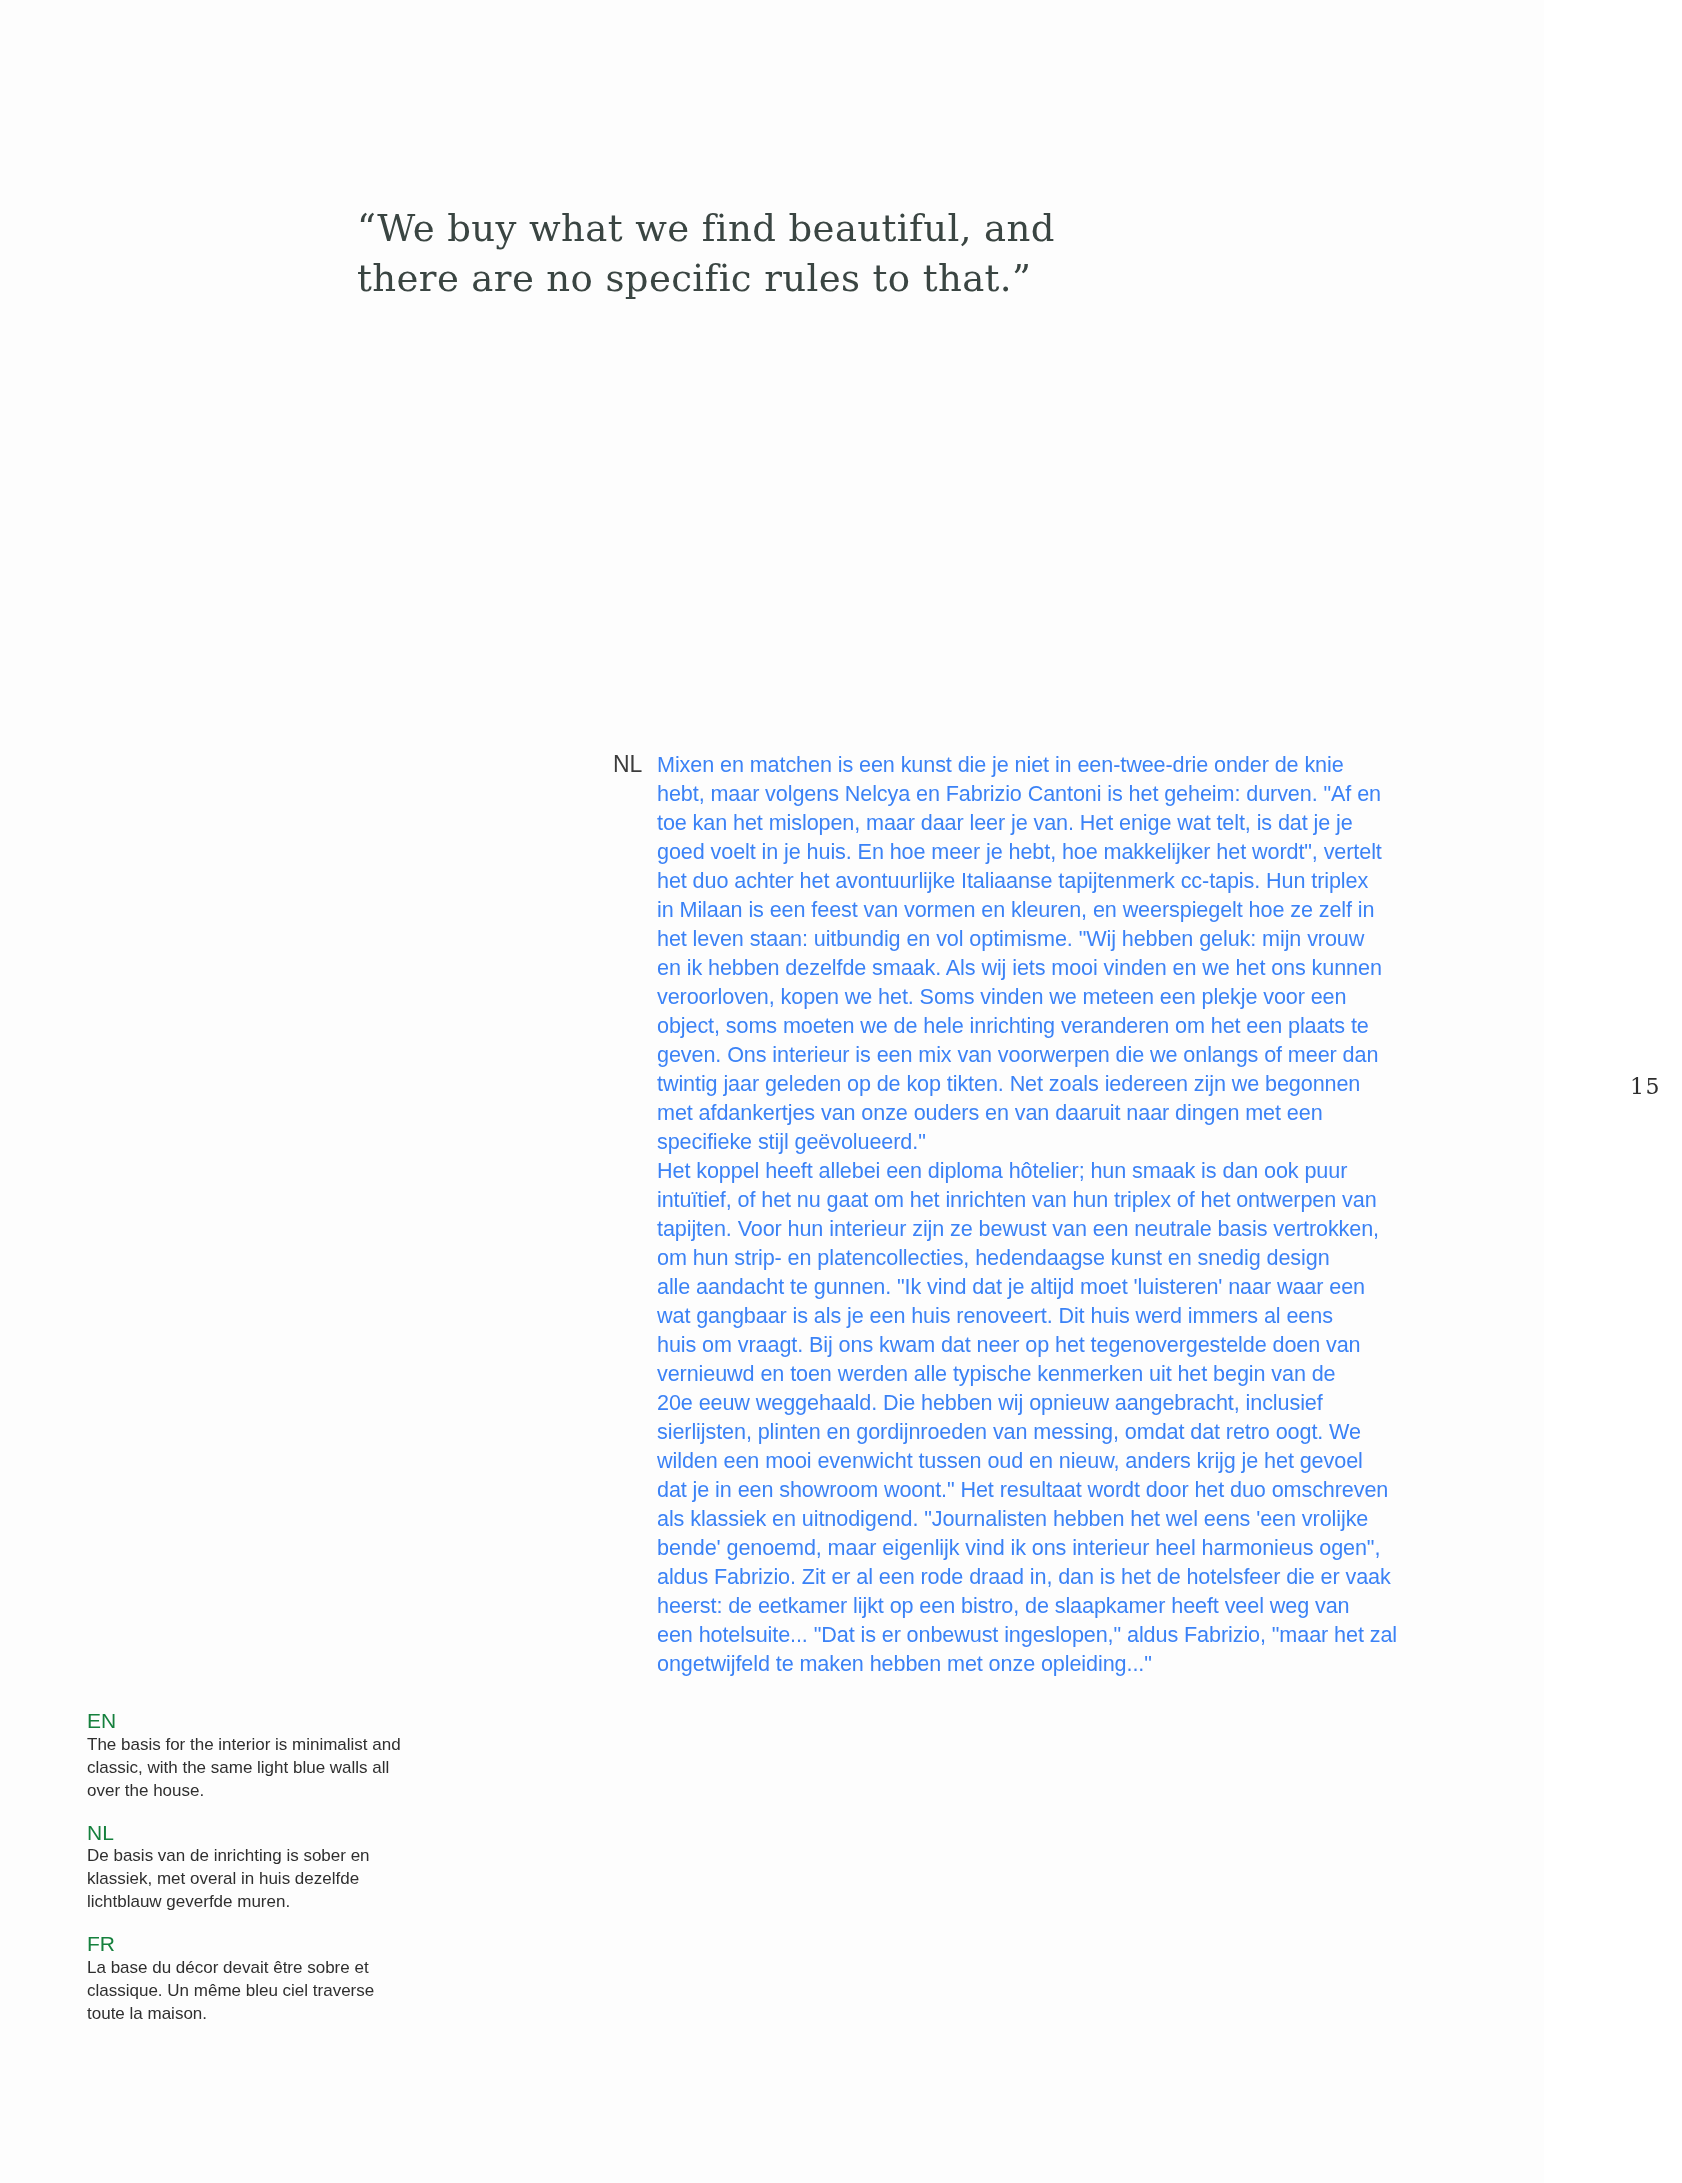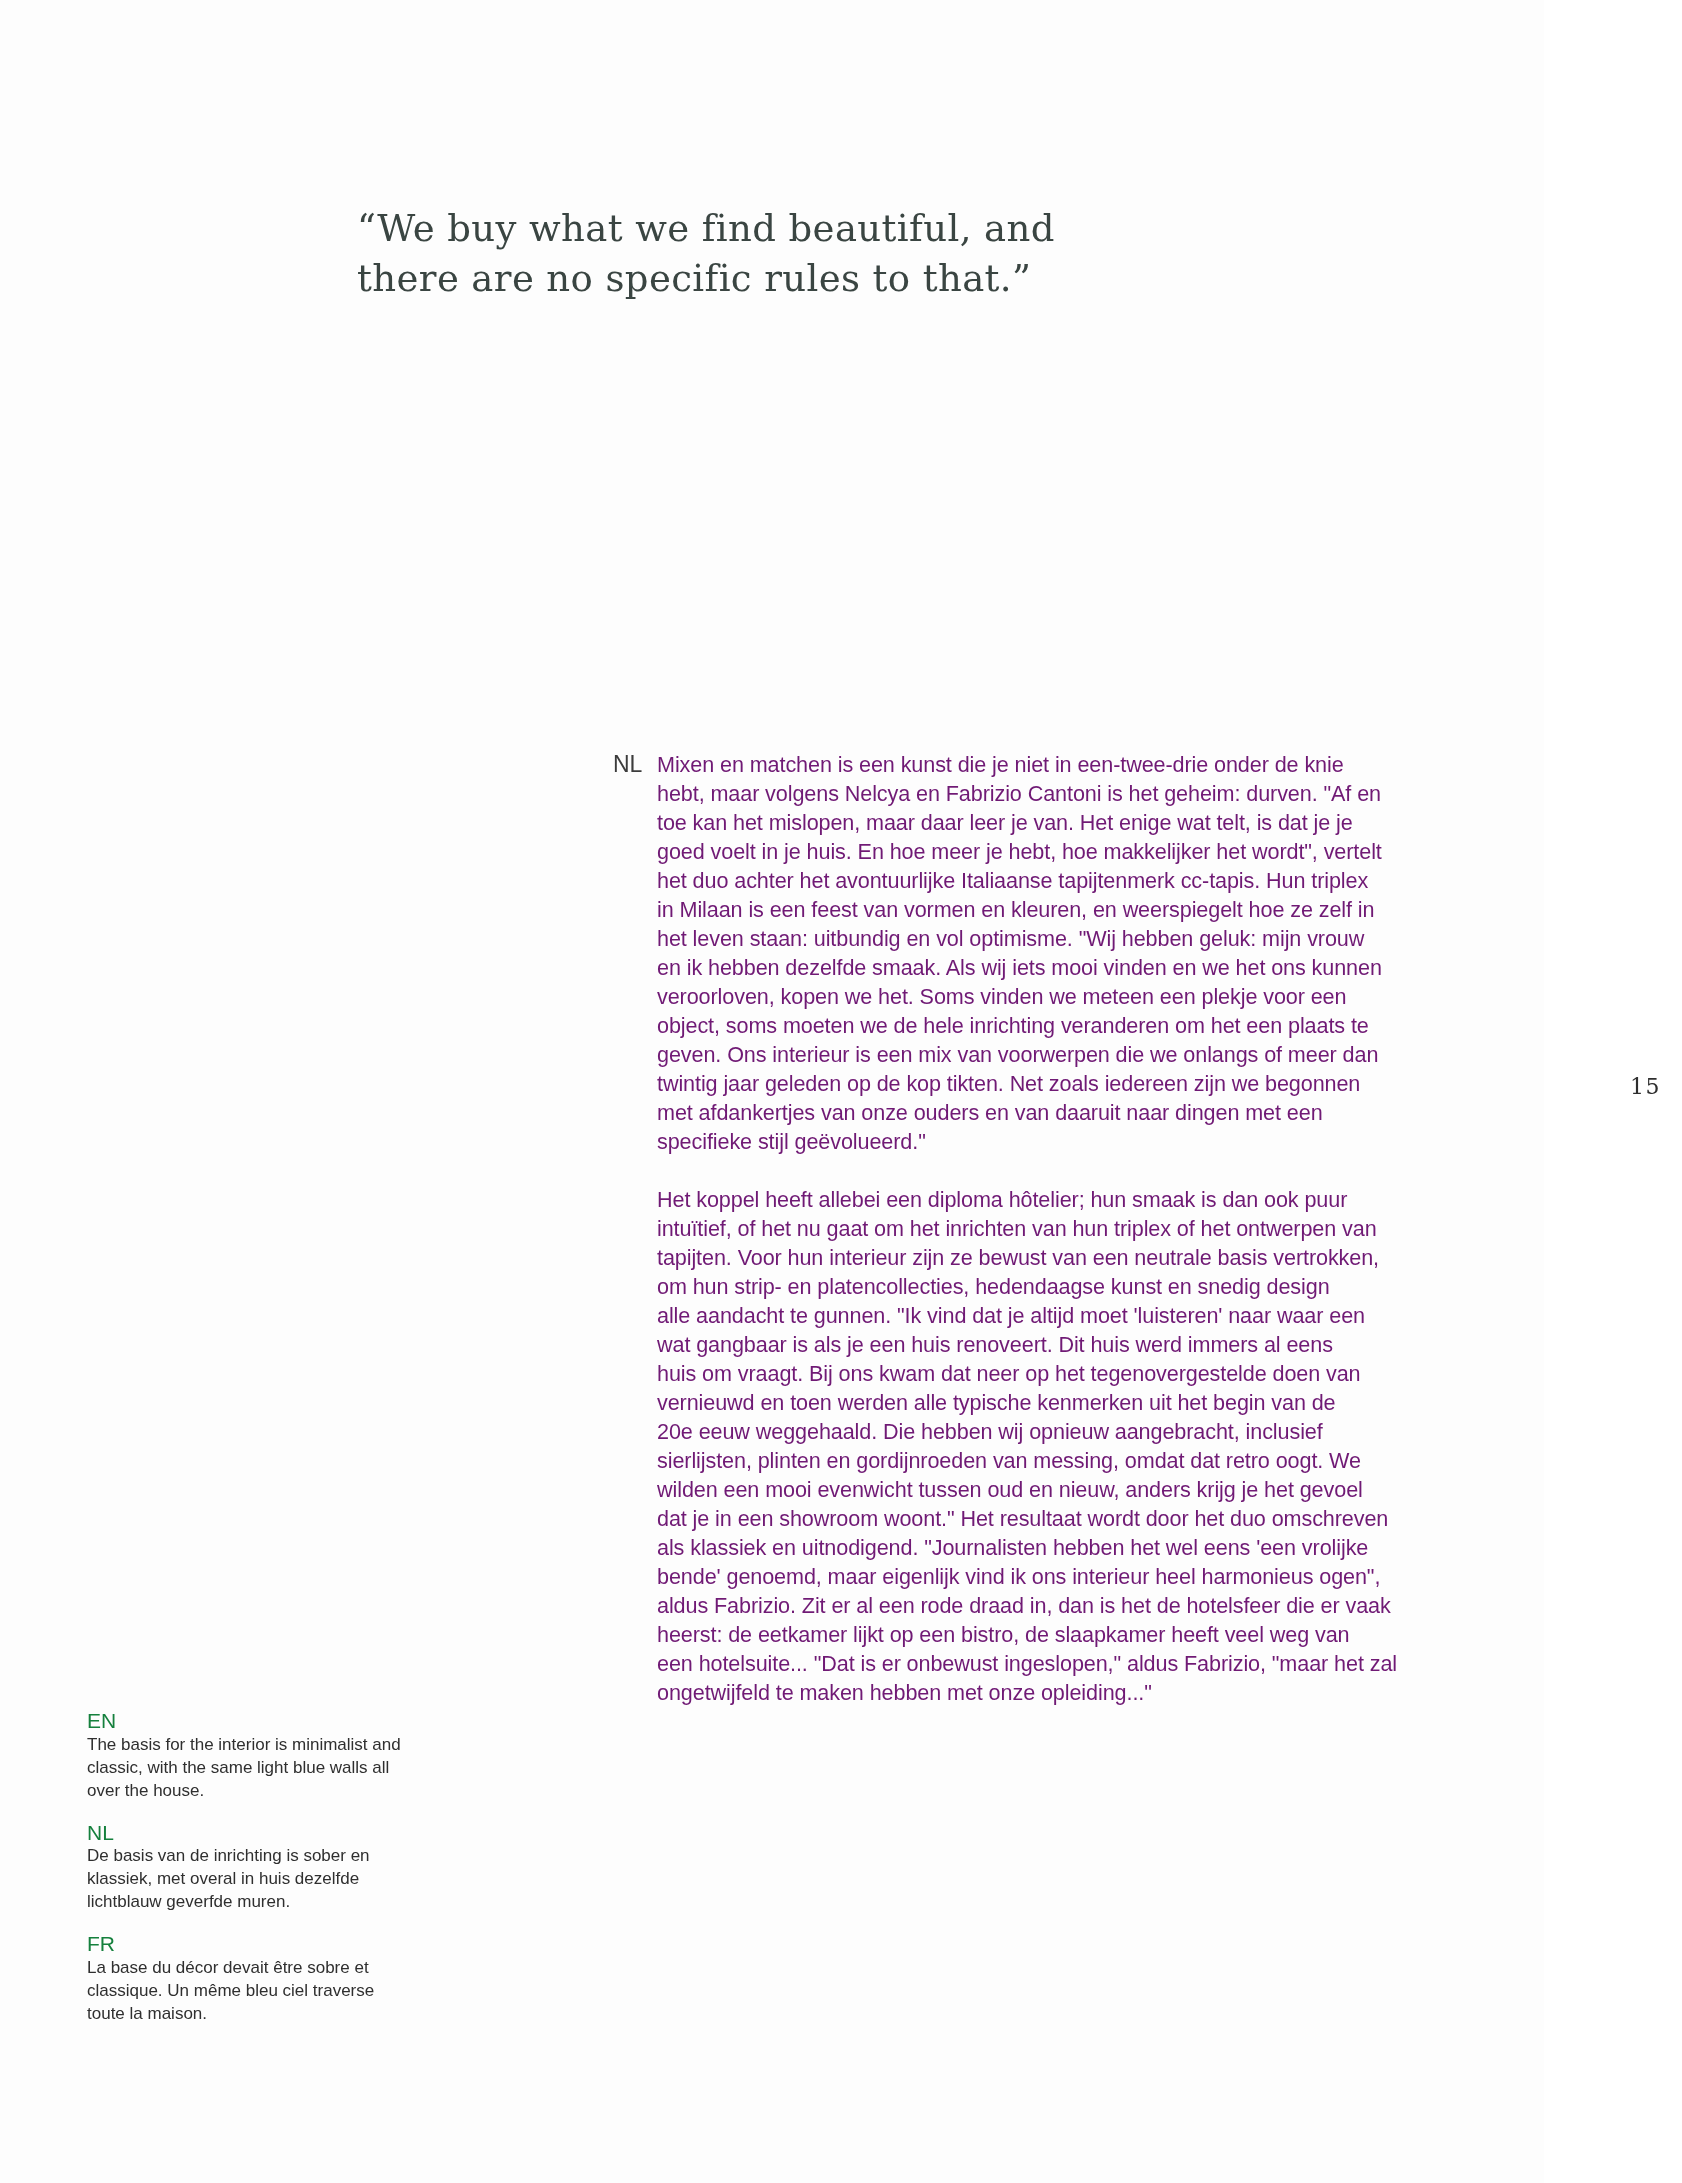--- a/index.html
+++ b/index.html
@@ -49,28 +49,27 @@
       font-size: 23px;
       line-height: 29px;
       color: #3c3c3c;
       font-weight: normal;
     }
     .body-text {
       margin-left: 44px;
       font-family: "Liberation Sans", "DejaVu Sans", sans-serif;
       font-size: 21.6px;
       line-height: 29px;
-      color: #701a75;
+      color: #3b82f6;
       letter-spacing: -0.1px;
     }
     .body-text p {
       margin: 0;
     }
     .body-text p + p {
-      margin-top: 29px;
     }
     .body-text .line {
       display: block;
       white-space: nowrap;
     }
 
     .page-number {
       position: absolute;
       left: 1630px;
       top: 1074px;

